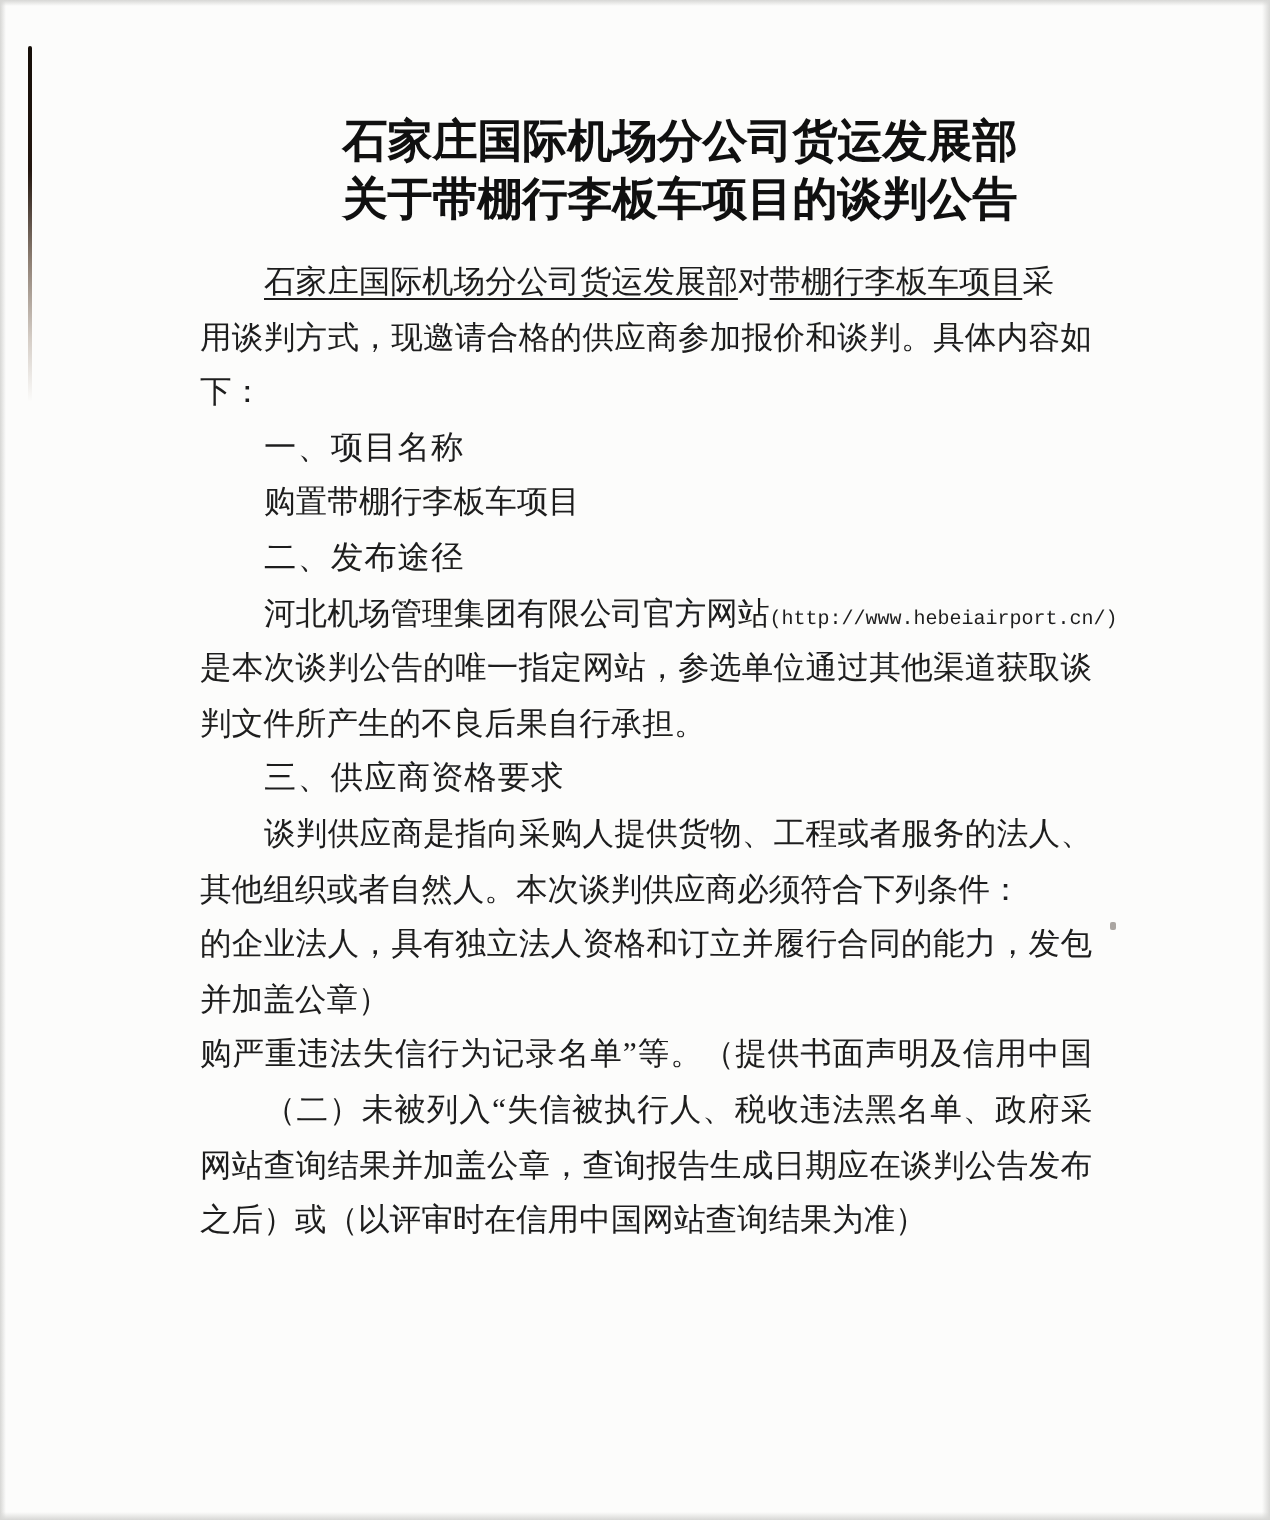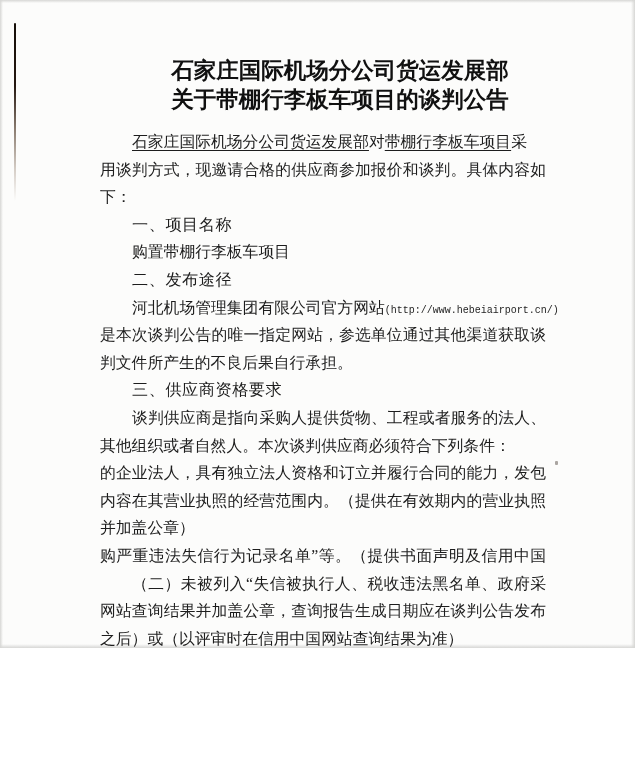--- a/index.html
+++ b/index.html
@@ -1,19 +1,19 @@
 <!DOCTYPE html>
 <html style="--ink: #1d1d1d; --title-ink: #101010; --paper: #fcfcfb; --edge: #d7d7d5;"><head>
 <meta charset="utf-8">
 <style>
   html, body { margin: 0; padding: 0; background: #ffffff; }
   .page {
     position: relative;
     width: 635px;
-    height: 648px;
+    height: 760px;
     background: var(--paper, #fcfcfb);
     overflow: hidden;
   }
   
   .edge { position: absolute; pointer-events: none; }
   .edge-top    { top: 0; left: 0; width: 100%; height: 3px;
                  background: linear-gradient(to bottom, var(--edge, #d7d7d5), rgba(215,215,213,0)); }
   .edge-left   { top: 0; left: 0; width: 3px; height: 100%;
                  background: linear-gradient(to right, var(--edge, #d7d7d5), rgba(215,215,213,0)); }
   .edge-right  { top: 0; right: 0; width: 4px; height: 100%;
@@ -97,21 +97,20 @@
         <div class="line heading indent"><span>一、项目名称</span></div>
         <div class="line indent"><span>购置带棚行李板车项目</span></div>
         <div class="line heading indent"><span>二、发布途径</span></div>
         <div class="line indent nowrap"><span>河北机场管理集团有限公司官方网站</span><span class="mono">(http://www.hebeiairport.cn/)</span></div>
         <div class="line j"><span>是本次谈判公告的唯一指定网站，参选单位通过其他渠道获取谈</span></div>
         <div class="line"><span>判文件所产生的不良后果自行承担。</span></div>
         <div class="line heading indent"><span>三、供应商资格要求</span></div>
         <div class="line indent j"><span>谈判供应商是指向采购人提供货物、工程或者服务的法人、</span></div>
         <div class="line"><span>其他组织或者自然人。本次谈判供应商必须符合下列条件：</span></div>
         <div class="line j"><span>的企业法人，具有独立法人资格和订立并履行合同的能力，发包</span></div>
-        <div class="line j"><span>内容在其营业执照的经营范围内。（提供在有效期内的营业执照</span></div>
         <div class="line"><span>并加盖公章）</span></div>
         <div class="line j"><span>购严重违法失信行为记录名单”等。（提供书面声明及信用中国</span></div>
         <div class="line indent j"><span>（二）未被列入“失信被执行人、税收违法黑名单、政府采</span></div>
         <div class="line j"><span>网站查询结果并加盖公章，查询报告生成日期应在谈判公告发布</span></div>
         <div class="line"><span>之后）或（以评审时在信用中国网站查询结果为准）</span></div>
       </div>
   </div>
 </div>
 
 </body></html>

